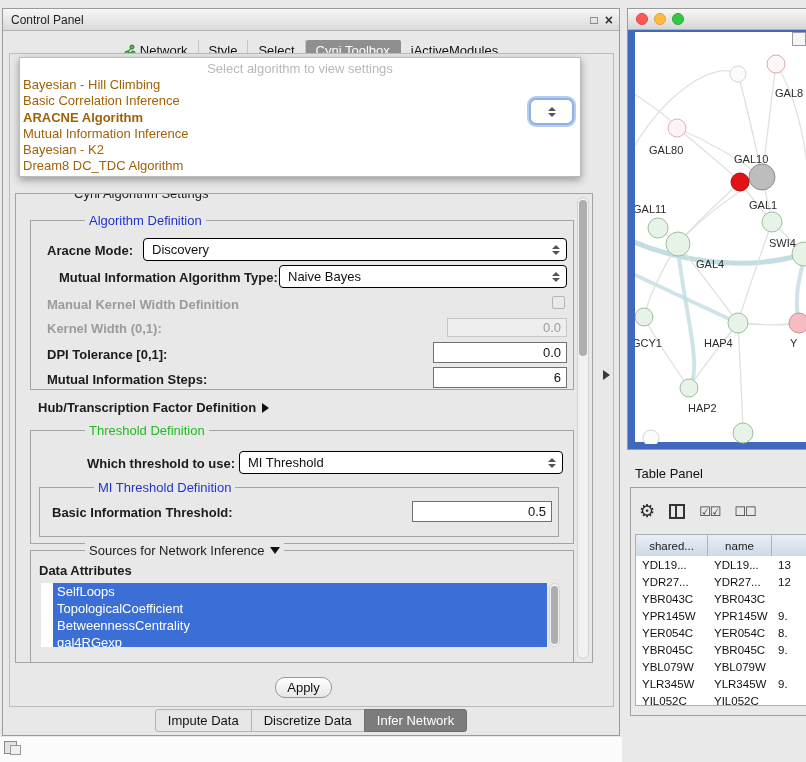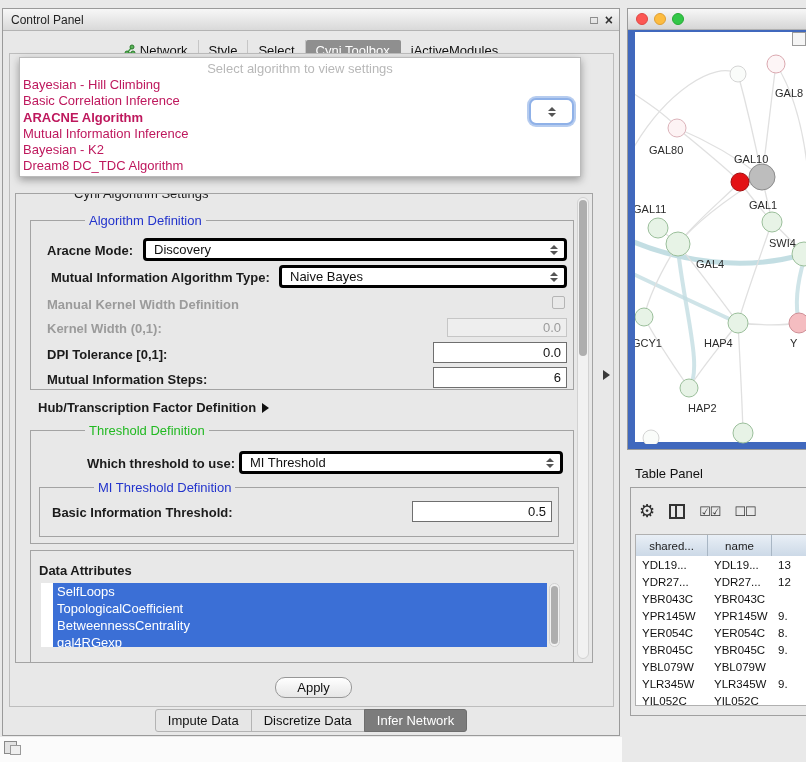--- a/index.html
+++ b/index.html
@@ -24,63 +24,63 @@
   .tab:last-child { border-right:none; }
   .tab.selected { background:#8f8f8f; color:#fff; border-radius:2px; border-right:1px solid #8f8f8f; }
 
   .content-frame { position:absolute; left:6px; top:44px; width:605px; height:654px;
                    border:1px solid #bdbdbd; background:#e8e8e8; }
 
   
   .dd { position:absolute; left:16px; top:48px; width:562px; height:120px; background:#fff;
         border:1px solid #bbb; box-shadow:0 3px 8px rgba(0,0,0,.35); z-index:50; overflow:hidden; }
   .dd-header { text-align:center; color:#b8b8b8; font-size:13px; padding-top:3px; height:19px; }
-  .dd-opt { font-size:13px; color:#be185d; line-height:16.3px; padding-left:3px; white-space:nowrap; }
+  .dd-opt { font-size:13px; color:#a16207; line-height:16.3px; padding-left:3px; white-space:nowrap; }
   .dd-opt.bold { font-weight:bold; }
   .focus-stub { position:absolute; left:526px; top:89px; width:45px; height:27px; z-index:60;
                 background:#fff; border:2px solid #8fb1e8; border-radius:7px;
                 box-shadow:0 0 0 2px rgba(122,162,226,.55); display:flex; align-items:center; justify-content:center; }
   .spin { display:inline-flex; flex-direction:column; gap:2px; align-items:center; }
   .spin .up { width:0; height:0; border-left:4px solid transparent; border-right:4px solid transparent; border-bottom:4px solid #555; }
   .spin .dn { width:0; height:0; border-left:4px solid transparent; border-right:4px solid transparent; border-top:4px solid #555; }
 
   
   .groupbox { position:absolute; border:1px solid #a3a3a3; }
   .legend { position:absolute; top:-8px; left:8px; background:#e8e8e8; padding:0 4px;
             font-size:13px; white-space:nowrap;margin-left:46px; }
   .settings-group { left:12px; top:184px; width:578px; height:470px; overflow:hidden; }
   .legend.black { color:#1b1b1b; }
   .legend.blue  { color:#2233cc; }
   .legend.green { color:#22b922; }
 
   .lbl { position:absolute; font-size:13px; font-weight:bold; color:#1b1b1b; white-space:nowrap; }
   .lbl.disabled { color:#9b9b9b; }
 
-  .combo { position:absolute; height:23px; background:#fff; border:3px solid #000000; border-radius:4px;
+  .combo { position:absolute; height:23px; background:#fff; border:1px solid #000000; border-radius:4px;
            display:flex; align-items:center; padding:0 24px 0 8px; font-size:13px; color:#111; }
   .combo .spin { position:absolute; right:6px; }
 
   input.field { position:absolute; height:21px; border:1px solid #6f6f6f; background:#fff;
                 font:13px "Liberation Sans", sans-serif; text-align:right; padding:0 5px; color:#111; }
   input.field.disabled { border-color:#c6c6c6; background:#eeeeee; color:#9b9b9b; }
 
   .checkbox { position:absolute; width:13px; height:13px; border:1px solid #b5b5b5; background:#e9e9e9; border-radius:2px; }
 
   .tri-right { display:inline-block; width:0; height:0; border-top:5px solid transparent;
                border-bottom:5px solid transparent; border-left:7px solid #111; margin-left:6px; vertical-align:-1px; }
   .tri-down  { display:inline-block; width:0; height:0; border-left:5px solid transparent;
                border-right:5px solid transparent; border-top:7px solid #111; margin-left:5px; vertical-align:1px; }
 
   .src-list { position:absolute; background:#fff; overflow:hidden; }
   .src-item { height:17px; line-height:17px; background:#3b6fd6; color:#fff; font-size:13px; padding-left:4px;margin-left:12px; }
 
   .vscroll { position:absolute; background:#f1f1f1; border:1px solid #d2d2d2; border-radius:6px; }
   .vthumb { position:absolute; left:1px; right:1px; background:#aeaeae; border-radius:5px; }
 
-  .apply-btn { position:absolute; left:272px; top:668px; width:77px; height:21px;
+  .apply-btn { position:absolute; left:272px; top:668px; width:57px; height:21px;
                border:1px solid #979797; border-radius:10px; background:linear-gradient(#ffffff,#e6e6e6);
                font:13px "Liberation Sans", sans-serif; color:#111; }
 
   .bottom-tabs { position:absolute; left:0; top:700px; width:100%; display:flex; justify-content:center; }
   .btab { font-size:13px; padding:3px 12px; border:1px solid #b3b3b3; background:#e6e6e6; color:#111; margin-left:-1px; white-space:nowrap; }
   .btab:first-child { border-radius:3px 0 0 3px; margin-left:0; }
   .btab:last-child { border-radius:0 3px 3px 0; }
   .btab.selected { background:#7c7c7c; color:#fff; border-color:#6e6e6e; }
 
   .split-arrow { position:absolute; left:600px; top:361px; width:0; height:0;
@@ -198,21 +198,21 @@
 
         <span class="lbl" style="left:16px; top:22px;">Aracne Mode:</span>
         <div class="combo" style="left:112px; top:17px; width:424px;">
           <span>Discovery</span>
           <span class="spin">
               <span class="up"></span>
               <span class="dn"></span>
             </span>
         </div>
 
-        <span class="lbl" style="left:20px; top:49px;">Mutual Information Algorithm Type:</span>
+        <span class="lbl" style="left:28px; top:49px;">Mutual Information Algorithm Type:</span>
         <div class="combo" style="left:248px; top:44px; width:288px;">
           <span>Naive Bayes</span>
           <span class="spin">
               <span class="up"></span>
               <span class="dn"></span>
             </span>
         </div>
 
         <span class="lbl disabled" style="left:16px; top:76px;">Manual Kernel Width Definition</span>
         <span class="checkbox" style="left:521px; top:75px;"></span>
@@ -244,20 +244,23 @@
         </div>
 
         <div class="groupbox" style="left:8px; top:56px; width:520px; height:50px;">
           <span class="legend blue">MI Threshold Definition</span>
           <span class="lbl" style="left:12px; top:17px;">Basic Information Threshold:</span>
           <input class="field" style="left: 372px; top: 13px; width: 140px;" readonly="" value="0.5">
         </div>
       </div>
 
       <div class="groupbox" style="left:14px; top:356px; width:544px; height:130px; border-bottom:none;">
+        <span class="legend black">
+          <span>Sources for Network Inference</span><span class="tri-down"></span>
+        </span>
         <span class="lbl" style="left:8px; top:12px;">Data Attributes</span>
         <div class="src-list" style="left:10px; top:32px; width:506px; height:64px;">
           <div class="src-item">SelfLoops</div>
           <div class="src-item">TopologicalCoefficient</div>
           <div class="src-item">BetweennessCentrality</div>
           <div class="src-item">gal4RGexp</div>
         </div>
         <div class="vscroll" style="left:518px; top:32px; width:11px; height:64px;">
           <div class="vthumb" style="top:2px; height:58px;"></div>
         </div>

